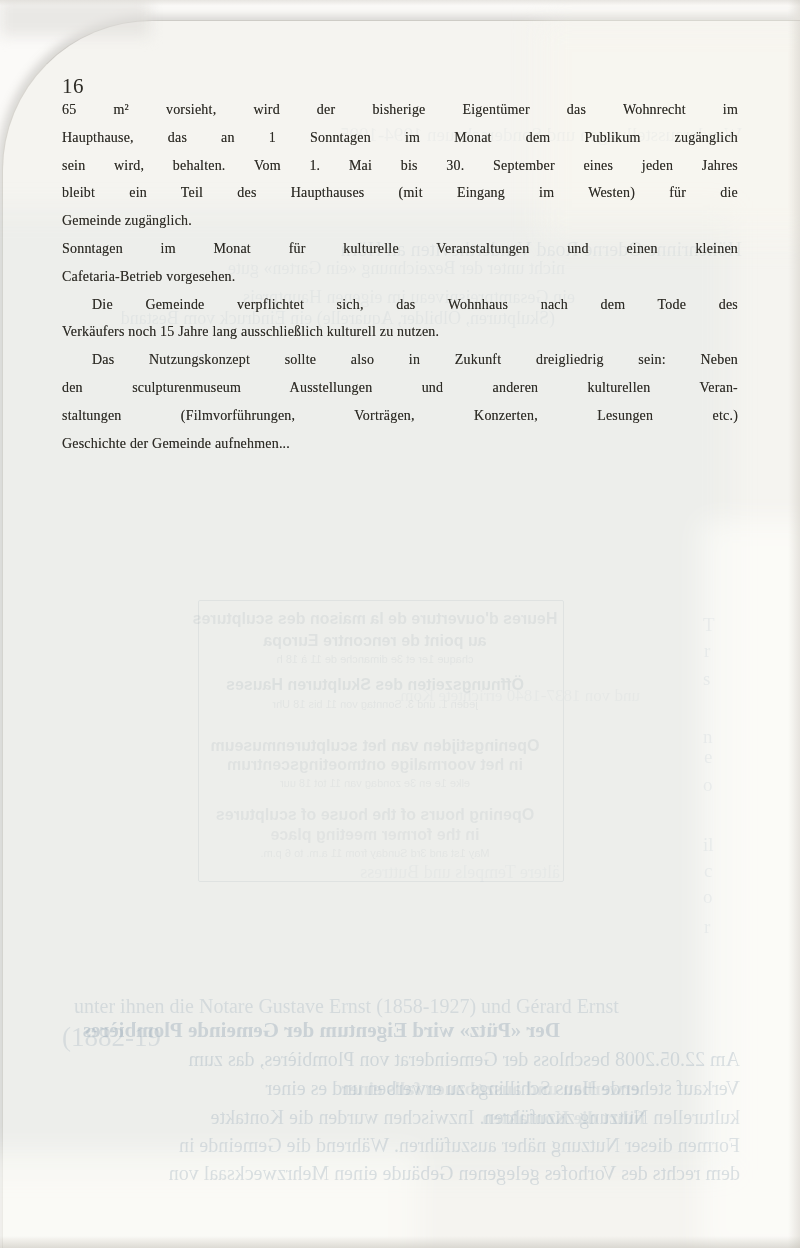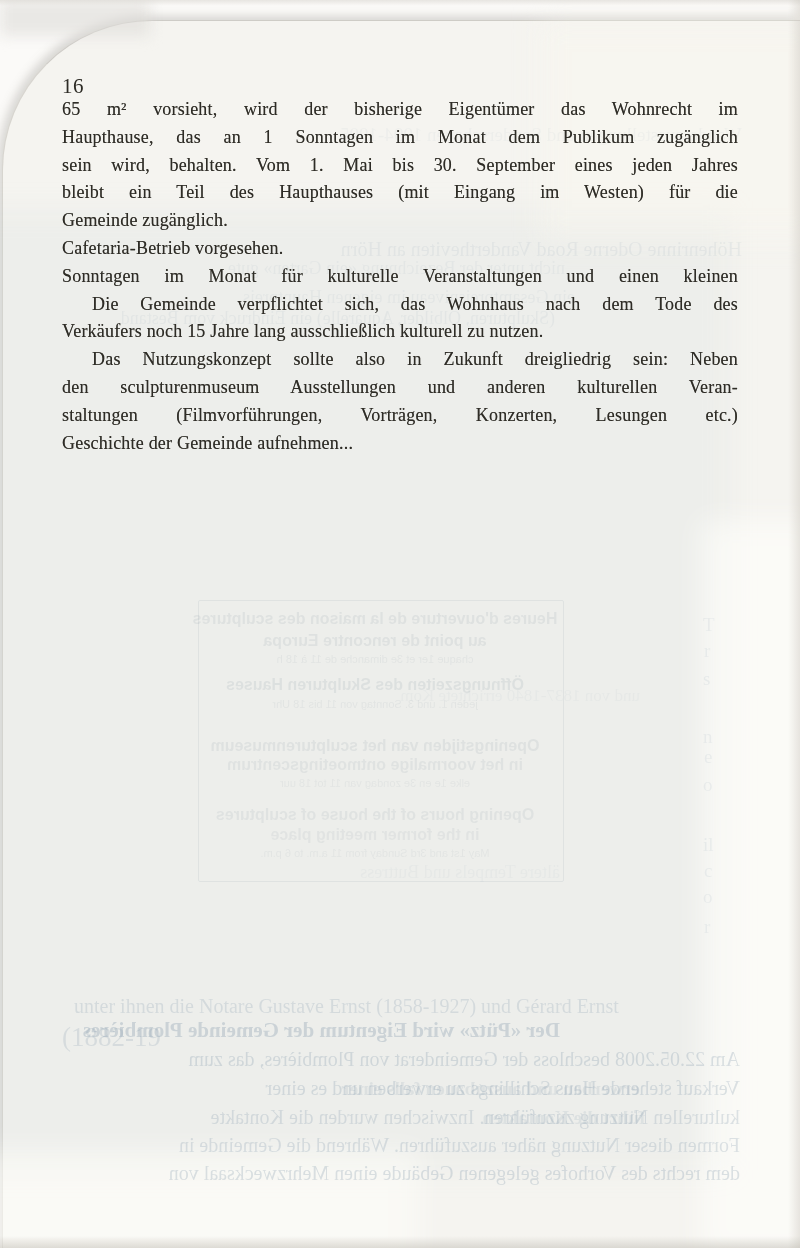--- a/index.html
+++ b/index.html
@@ -19,21 +19,21 @@
   }
   .artifact{position:absolute;pointer-events:none;}
   .blur{filter:blur(14px);}
   
   .pagenum{
     position:absolute;left:62px;top:74px;
     font-size:21px;color:#2e2c26;letter-spacing:.5px;
   }
   .text-block{
     position:absolute;left:62px;top:96px;width:676px;
-    font-size:18px;line-height:27.8px;letter-spacing:.2px;
+    font-size:14px;line-height:27.8px;letter-spacing:.2px;
     color:#2e2c26;text-shadow:0 0 .5px rgba(46,44,38,.55);
   }
   .tl{text-align:justify;text-align-last:justify;height:27.8px;white-space:normal;}
   .tl.last{text-align-last:left;}
   .tl.indent{text-indent:30px;}
   
   .bleed-layer{position:absolute;inset:0;}
   .bl{
     position:absolute;white-space:nowrap;color:#7e95a9;
     font-family:"Liberation Serif","DejaVu Serif",serif;
@@ -119,21 +119,21 @@
     <div class="bl mir" style="left: 55px; top: 1162px; width: 685px; font-size: 20px; opacity: 0.26;">dem rechts des Vorhofes gelegenen Gebäude einen Mehrzwecksaal von</div>
   </div>
 
 <div class="pagenum">16</div>
 <div class="text-block">
     <div class="tl">65 m² vorsieht, wird der bisherige Eigentümer das Wohnrecht im</div>
     <div class="tl">Haupthause, das an 1 Sonntagen im Monat dem Publikum zugänglich</div>
     <div class="tl">sein wird, behalten. Vom 1. Mai bis 30. September eines jeden Jahres</div>
     <div class="tl">bleibt ein Teil des Haupthauses (mit Eingang im Westen) für die</div>
     <div class="tl last">Gemeinde zugänglich.</div>
+    <div class="tl">Sonntagen im Monat für kulturelle Veranstaltungen und einen kleinen</div>
     <div class="tl last">Cafetaria-Betrieb vorgesehen.</div>
-    <div class="tl">Sonntagen im Monat für kulturelle Veranstaltungen und einen kleinen</div>
     <div class="tl indent">Die Gemeinde verpflichtet sich, das Wohnhaus nach dem Tode des</div>
     <div class="tl last">Verkäufers noch 15 Jahre lang ausschließlich kulturell zu nutzen.</div>
     <div class="tl indent">Das Nutzungskonzept sollte also in Zukunft dreigliedrig sein: Neben</div>
     <div class="tl">den sculpturenmuseum Ausstellungen und anderen kulturellen Veran-</div>
     <div class="tl">staltungen (Filmvorführungen, Vorträgen, Konzerten, Lesungen etc.)</div>
     <div class="tl last">Geschichte der Gemeinde aufnehmen...</div>
   </div>
 
 </body></html>

